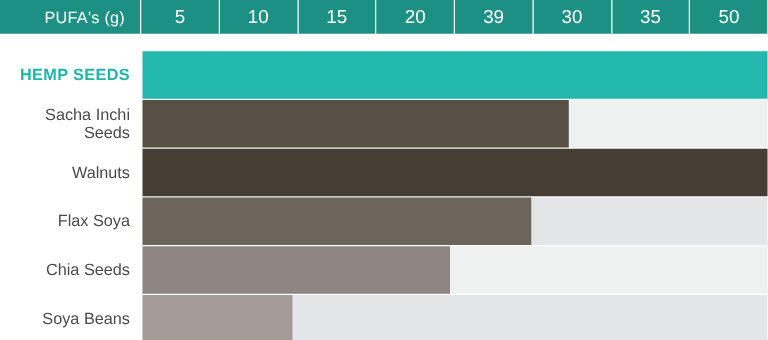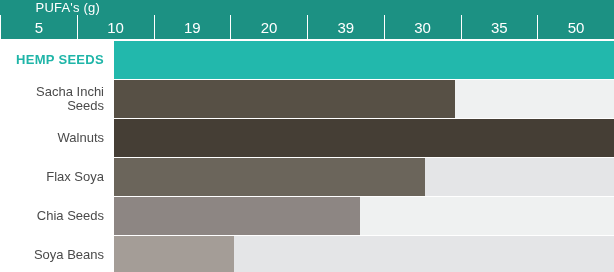--- a/index.html
+++ b/index.html
@@ -11,25 +11,24 @@
   }
   #chart{
     position:relative;
     width:614px;height:272px;
     background:#ffffff;
   }
 
   
   .header{
     position:absolute;left:0;top:0;
-    width:614px;height:39px;
+    width:614px;height:27px;
     background:#1c9183;
     display:flex;
     align-items:stretch;
-    flex-direction:column;
   }
   .header-title{
     width:112px;
     display:flex;
     align-items:center;
     justify-content:flex-end;
     padding-right:12px;
     box-sizing:border-box;
     color:#ffffff;
     font-size:13px;
@@ -107,21 +106,21 @@
 </head>
 <body>
 
 <div id="chart">
 
   <div class="header">
     <div class="header-title">PUFA's (g)</div>
     <div class="tick-cells">
         <div class="tick-cell">5</div>
         <div class="tick-cell">10</div>
-        <div class="tick-cell">19</div>
+        <div class="tick-cell">15</div>
         <div class="tick-cell">20</div>
         <div class="tick-cell">39</div>
         <div class="tick-cell">30</div>
         <div class="tick-cell">35</div>
         <div class="tick-cell">50</div>
       </div>
   </div>
 
   <div class="rows">
       <div class="row">

